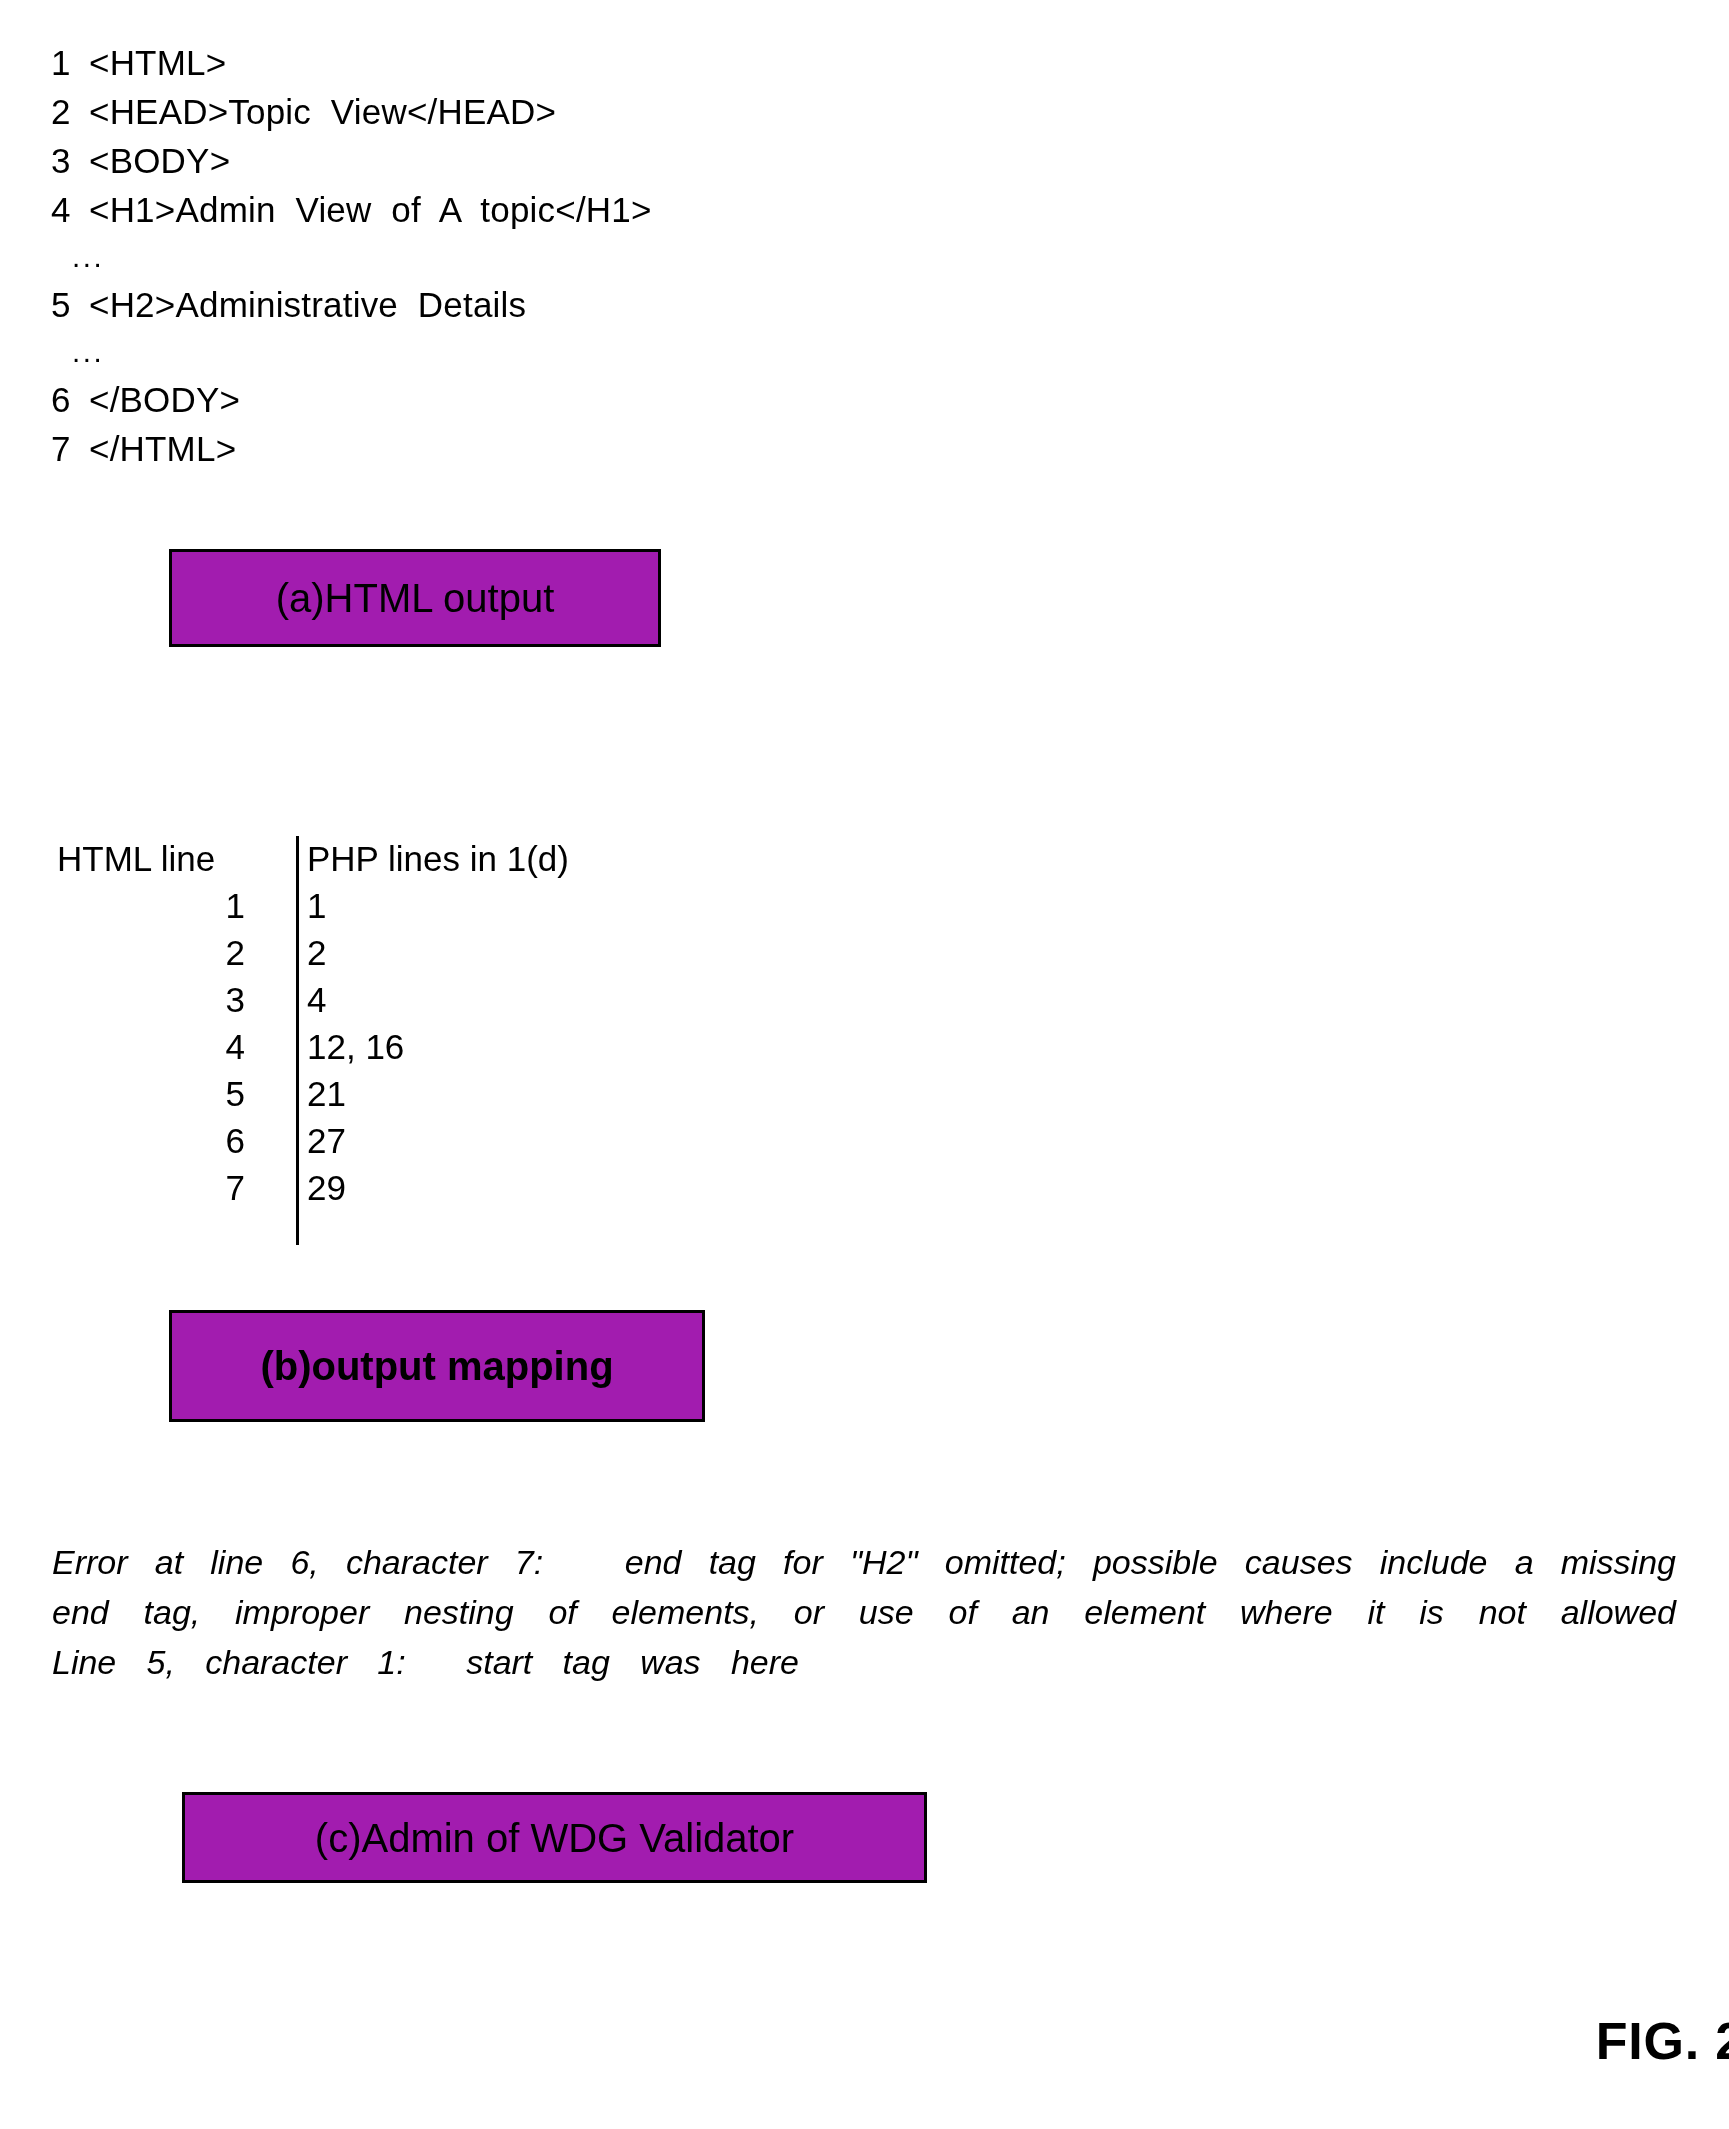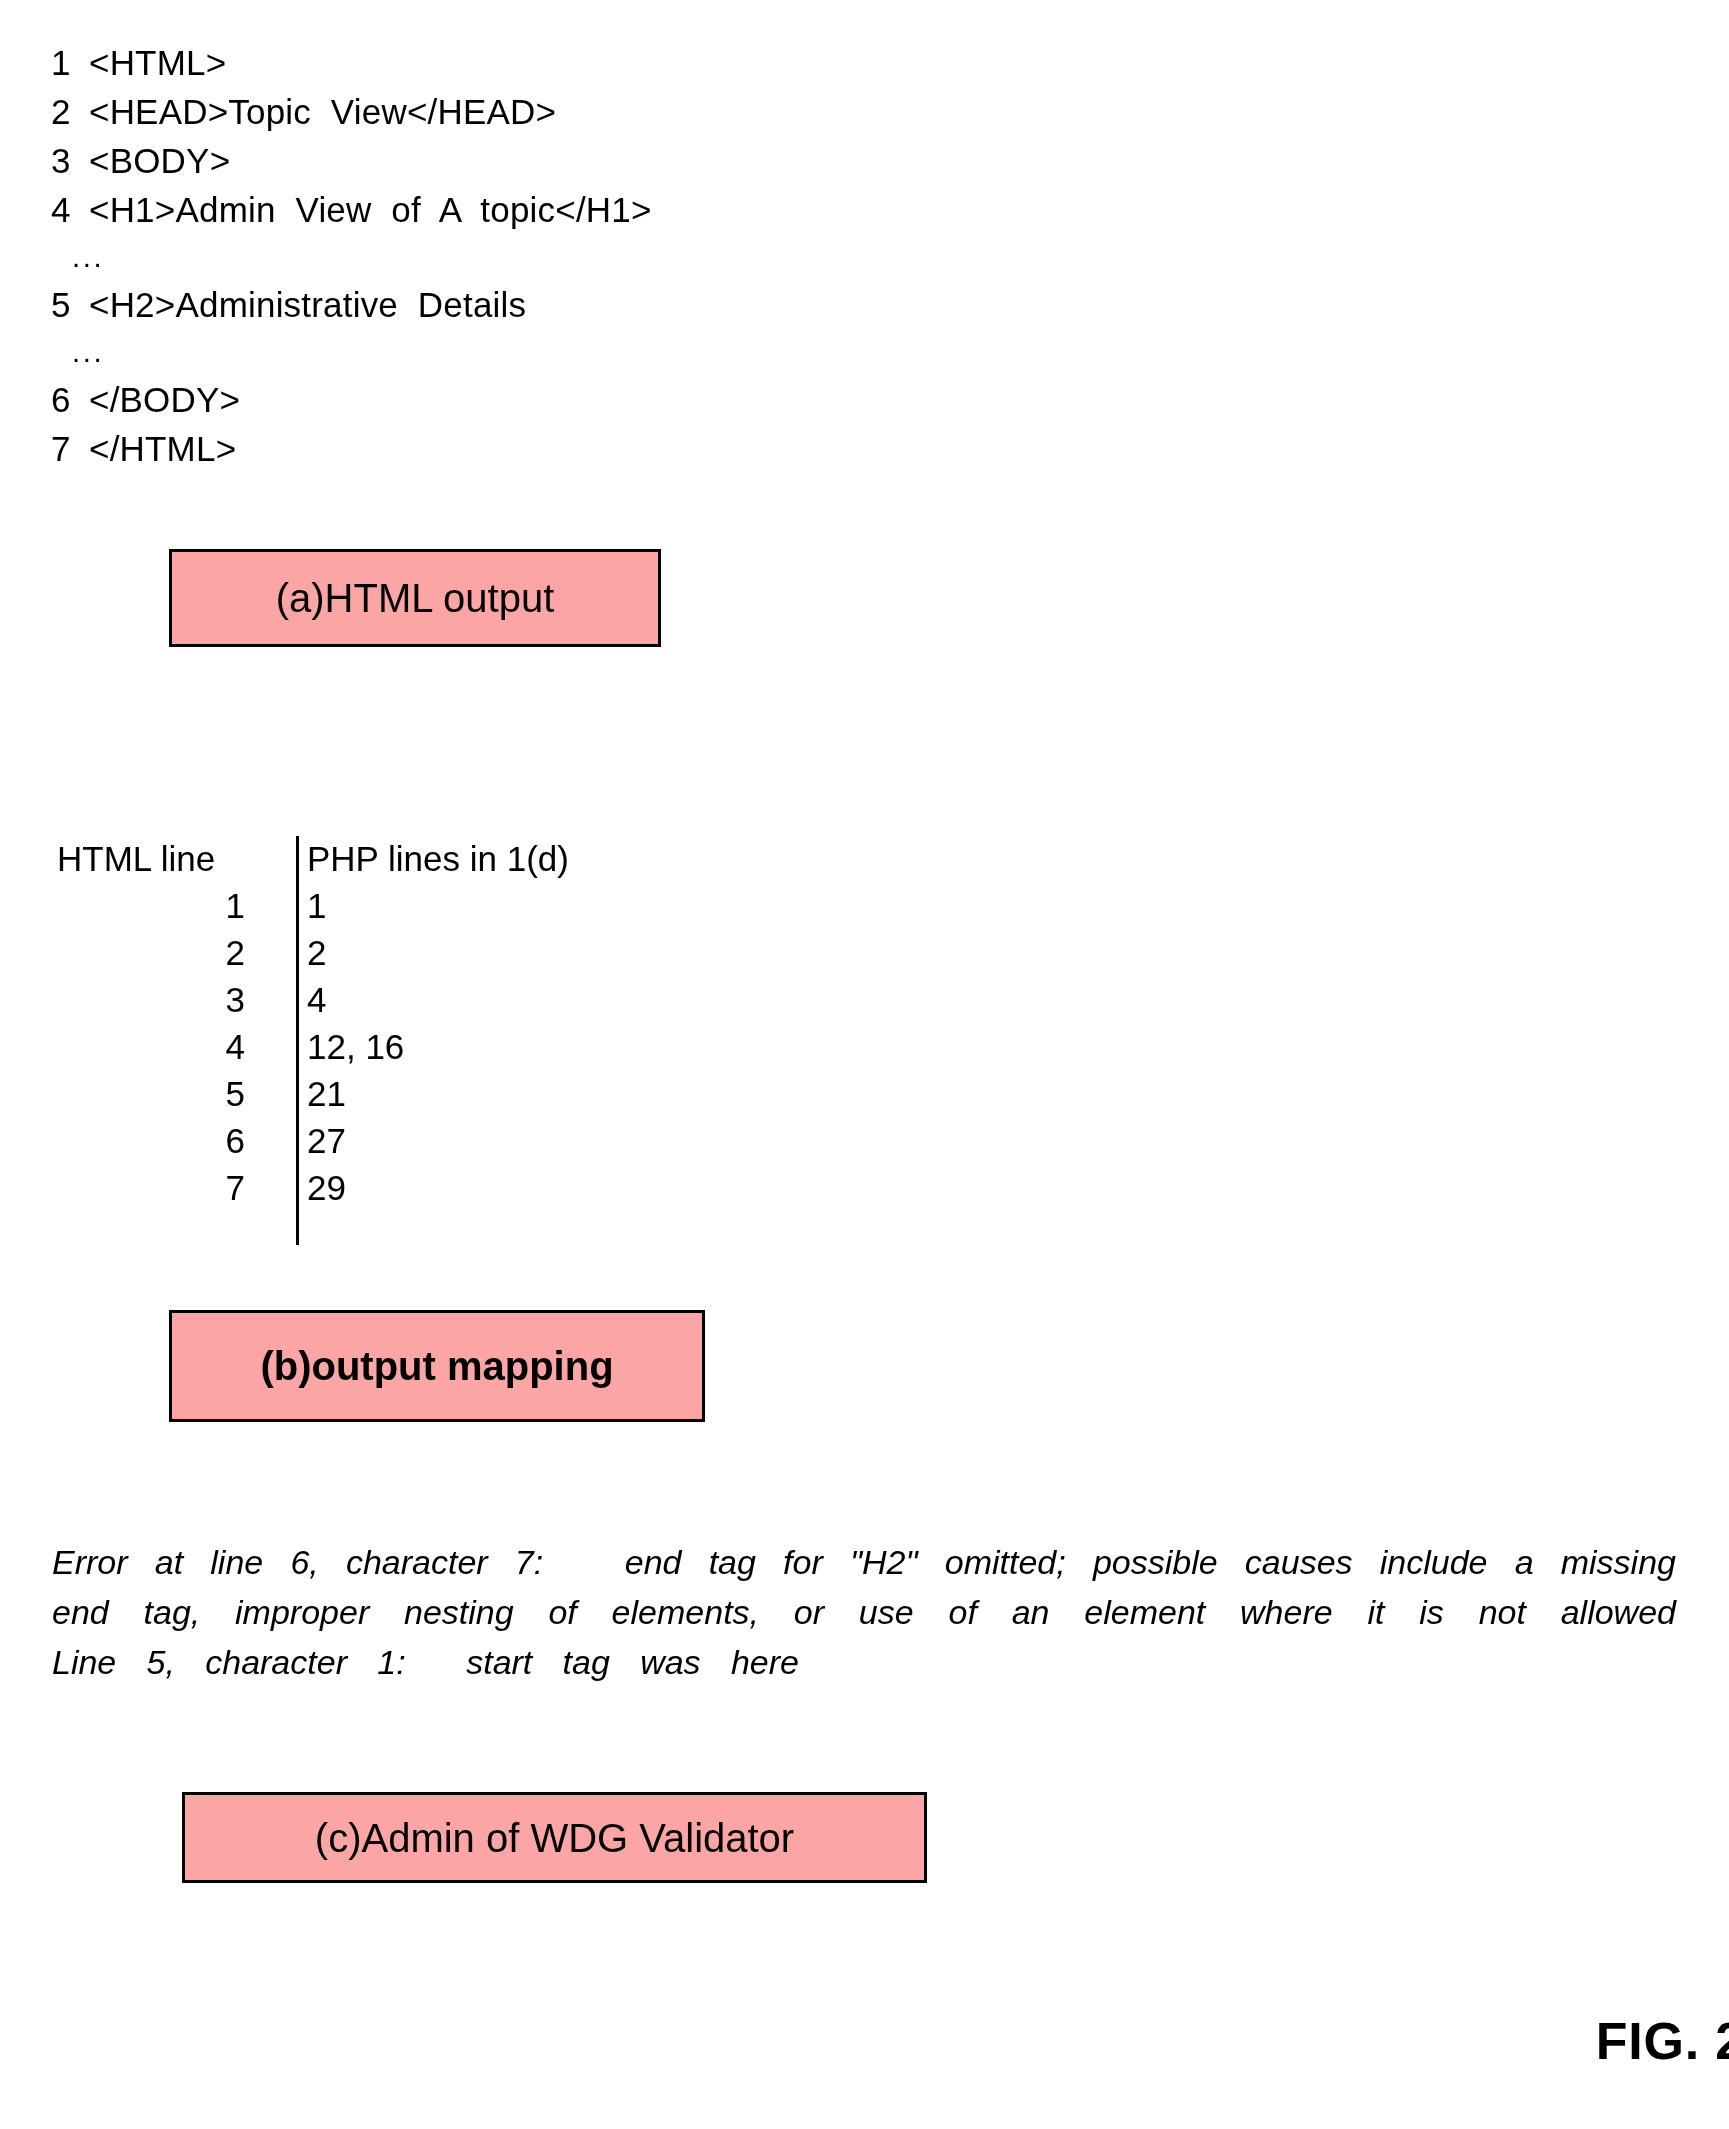--- a/index.html
+++ b/index.html
@@ -44,21 +44,21 @@
     line-height: 46px;
     padding-left: 21px;
     letter-spacing: 2.5px;
     white-space: pre;
   }
 
   
   .caption-box {
     position: absolute;
     border: 3.3px solid #000000;
-    background: #fca5a5;
+    background: #a21caf;
     display: flex;
     align-items: center;
     justify-content: center;
     box-sizing: border-box;
   }
   .caption-box .caption-text {
     font-size: 40px;
     line-height: 1;
     white-space: pre;
   }

